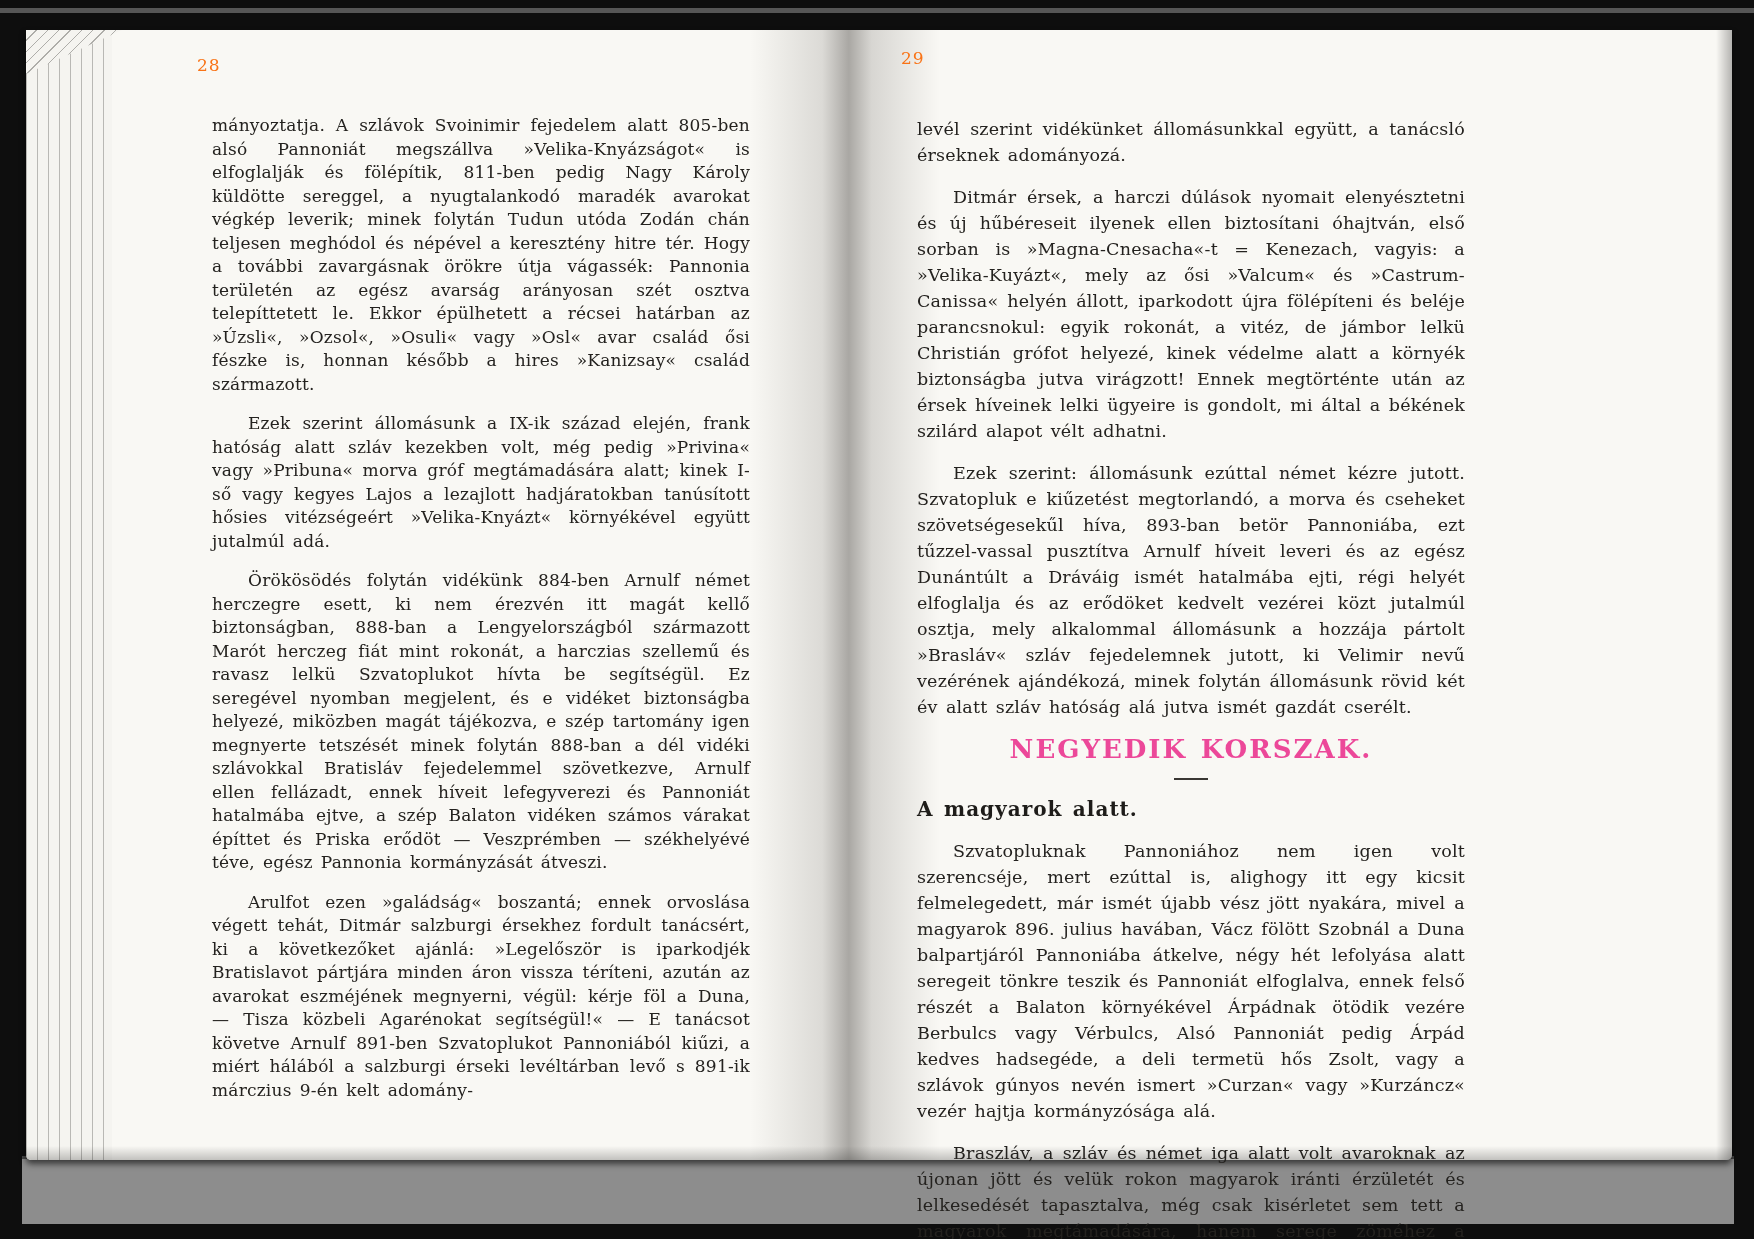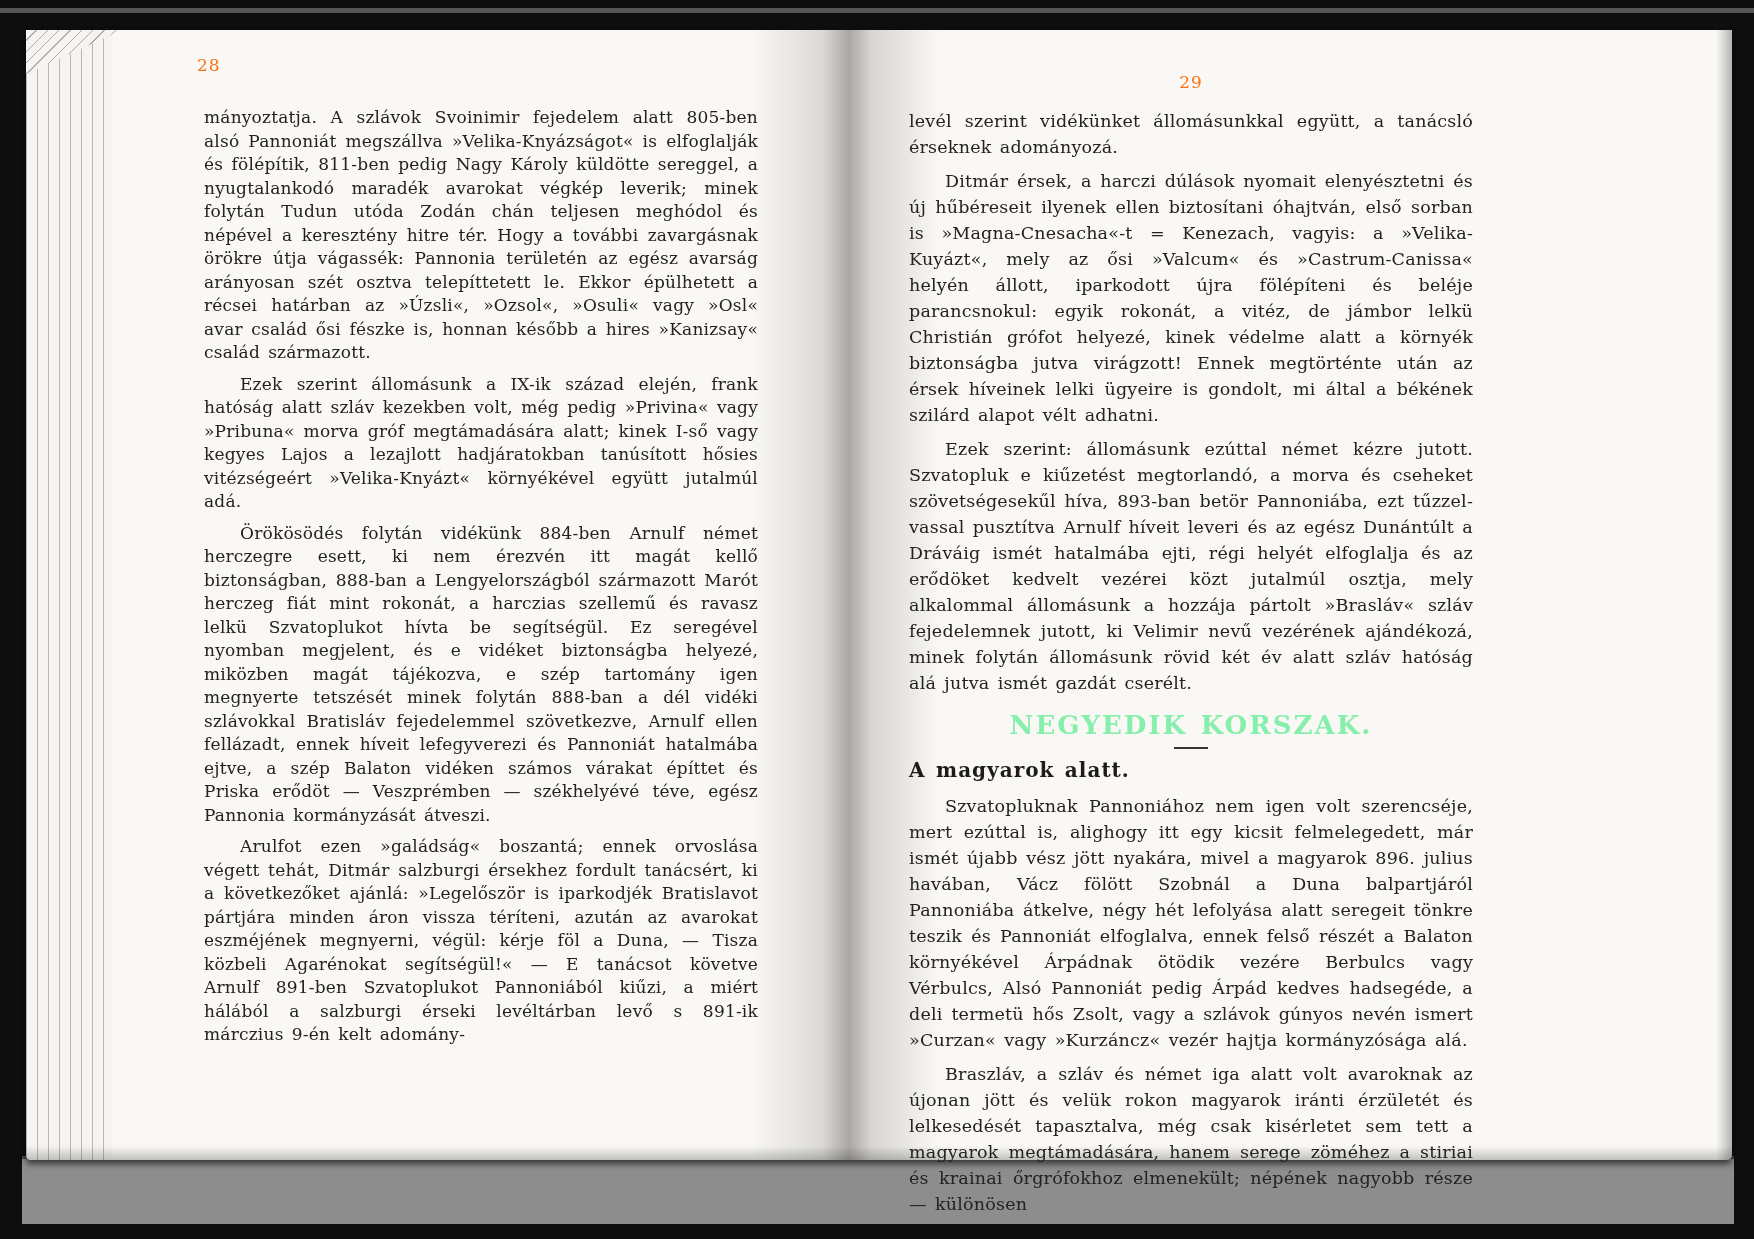--- a/index.html
+++ b/index.html
@@ -54,40 +54,40 @@
     background:linear-gradient(180deg,rgba(0,0,0,0),rgba(0,0,0,.22));
     border-radius:0 0 5px 5px;
   }
   .text-col{
     position:absolute;
     color:#24221f;
     text-align:justify;
     letter-spacing:.2px;
     word-spacing:2.5px;
   }
-  .text-col p{margin:8px;text-indent:36px;}
+  .text-col p{margin:16px;text-indent:36px;}
   .text-col p.continuation{text-indent:0;}
   .text-left{
     left:196px;top:98px;width:570px;
     font-size:17px;line-height:23.5px;
   }
   .text-right{
     left:901px;top:100px;width:580px;
     font-size:17.5px;line-height:26px;
   }
   .pagenum{
     position:absolute;font-size:17px;color:#f97316;letter-spacing:1px;
   }
   .pagenum-left{left:197px;top:55px;}
-  .pagenum-right{left:901px;top:72px;width:580px;text-align:center;}
+  .pagenum-right{left:901px;top:48px;width:580px;text-align:left;}
   .section-heading{
     text-align:center;text-indent:0 !important;
     font-size:26px;letter-spacing:2px;font-weight:600;
     margin-top:16px !important;
-    color:#86efac;
+    color:#ec4899;
   }
   .heading-rule{
     width:34px;height:2px;background:#3a3733;
     margin:9px auto 7px auto;
   }
   .section-subheading{
     text-indent:0 !important;
     font-size:20px;font-weight:700;letter-spacing:1px;
     margin-bottom:10px !important;
     color:#1e1c19;

